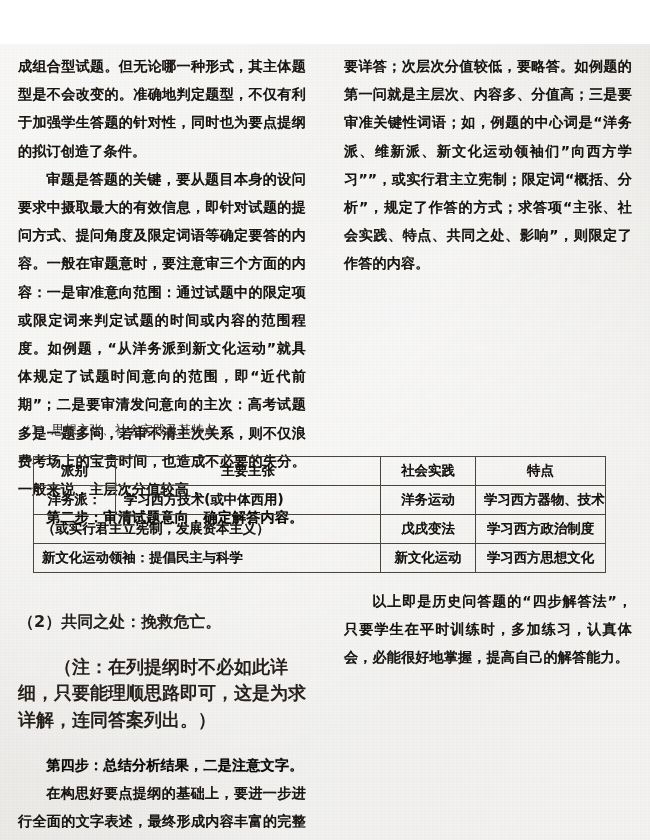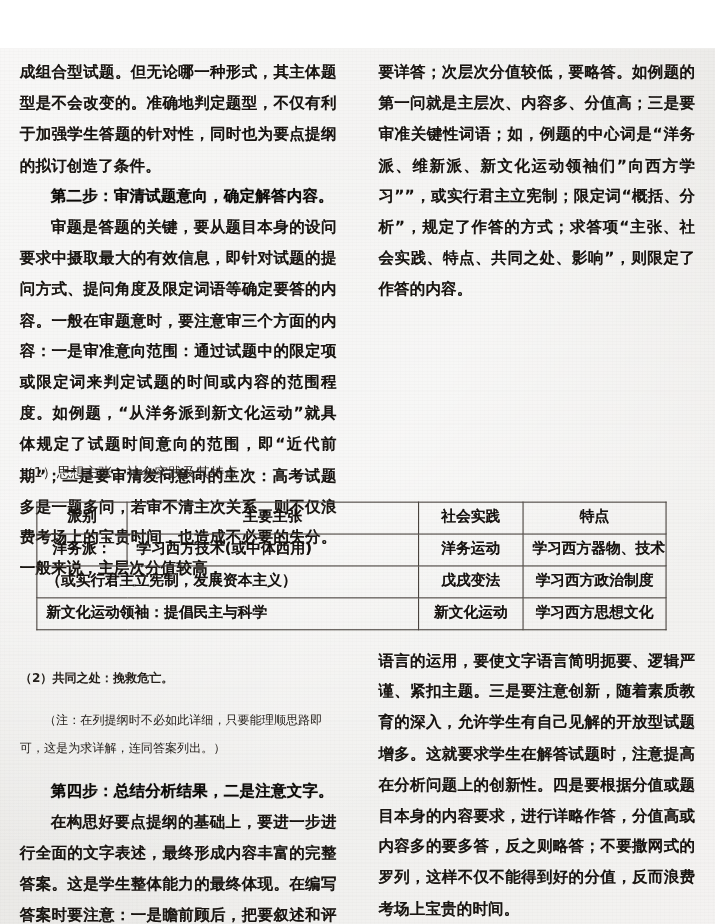--- a/index.html
+++ b/index.html
@@ -54,28 +54,28 @@
   }
   p.indent { text-indent: 2em; }
   p.step {
     font-weight: 800;
     text-indent: 2em;
     letter-spacing: 0.2px;
     color: #0b0906;
     text-shadow: 0 0 0.9px rgba(0,0,0,0.55);
   }
   p.note {
-    font-size: 11px;
+    font-size: 18px;
     line-height: 26.5px;
-    font-weight: 400;
+    font-weight: 700;
     color: #26211c;
     text-indent: 2em;
   }
   p.small {
-    font-size: 11px;
+    font-size: 16px;
     line-height: 26.5px;
     font-weight: 600;
     color: #26211c;
   }
 
   
   #table-wrap {
     position: absolute;
     left: 33px;
     top: 412px;
@@ -128,22 +128,22 @@
     width: 288px;
   }
 </style>
 </head>
 <body>
 
 <div id="page">
 
   <div class="col col-left">
     <p class="para">成组合型试题。但无论哪一种形式，其主体题型是不会改变的。准确地判定题型，不仅有利于加强学生答题的针对性，同时也为要点提纲的拟订创造了条件。</p>
+    <p class="para indent">审题是答题的关键，要从题目本身的设问要求中摄取最大的有效信息，即针对试题的提问方式、提问角度及限定词语等确定要答的内容。一般在审题意时，要注意审三个方面的内容：一是审准意向范围：通过试题中的限定项或限定词来判定试题的时间或内容的范围程度。如例题，“从洋务派到新文化运动”就具体规定了试题时间意向的范围，即“近代前期”；二是要审清发问意向的主次：高考试题多是一题多问，若审不清主次关系，则不仅浪费考场上的宝贵时间，也造成不必要的失分。一般来说，主层次分值较高，</p>
     <p class="para step">第二步：审清试题意向，确定解答内容。</p>
-    <p class="para indent">审题是答题的关键，要从题目本身的设问要求中摄取最大的有效信息，即针对试题的提问方式、提问角度及限定词语等确定要答的内容。一般在审题意时，要注意审三个方面的内容：一是审准意向范围：通过试题中的限定项或限定词来判定试题的时间或内容的范围程度。如例题，“从洋务派到新文化运动”就具体规定了试题时间意向的范围，即“近代前期”；二是要审清发问意向的主次：高考试题多是一题多问，若审不清主次关系，则不仅浪费考场上的宝贵时间，也造成不必要的失分。一般来说，主层次分值较高，</p>
   </div>
 
   <div class="col col-right">
     <p class="para">要详答；次层次分值较低，要略答。如例题的第一问就是主层次、内容多、分值高；三是要审准关键性词语；如，例题的中心词是“洋务派、维新派、新文化运动领袖们”向西方学习””，或实行君主立宪制；限定词“概括、分析”，规定了作答的方式；求答项“主张、社会实践、特点、共同之处、影响”，则限定了作答的内容。</p>
   </div>
 
   <div class="caption">（1）思想主张、社会实践及其特点：</div>
 
   <div id="table-wrap">
     <table class="outline">
@@ -181,19 +181,18 @@
   </div>
 
   <div class="below-left">
     <p class="small">（2）共同之处：挽救危亡。</p>
     <p class="note">（注：在列提纲时不必如此详细，只要能理顺思路即可，这是为求详解，连同答案列出。）</p>
     <p class="para step">第四步：总结分析结果，二是注意文字。</p>
     <p class="para indent">在构思好要点提纲的基础上，要进一步进行全面的文字表述，最终形成内容丰富的完整答案。这是学生整体能力的最终体现。在编写答案时要注意：一是瞻前顾后，把要叙述和评述的内容按时间顺序或逻辑顺序进行编写，层次分明，使文理自然流畅。如本题可按提纲拟定的逻辑顺序进行作答。二是注意文字</p>
   </div>
 
   <div class="below-right">
-    <p class="para">语言的运用，要使文字语言简明扼要、逻辑严谨、紧扣主题。三是要注意创新，随着素质教育的深入，允许学生有自己见解的开放型试题增多。这就要求学生在解答试题时，注意提高在分析问题上的创新性。四是要根据分值或题目本身的内容要求，进行详略作答，分值高或内容多的要多答，反之则略答；不要撒网式的罗列，这样不仅不能得到好的分值，反而浪费考场上宝贵的时间。</p>
     <p class="para indent">以上即是历史问答题的“四步解答法”，只要学生在平时训练时，多加练习，认真体会，必能很好地掌握，提高自己的解答能力。</p>
 
   </div>
 
   <div id="grain"></div>
 </div>
 
 </body></html>

